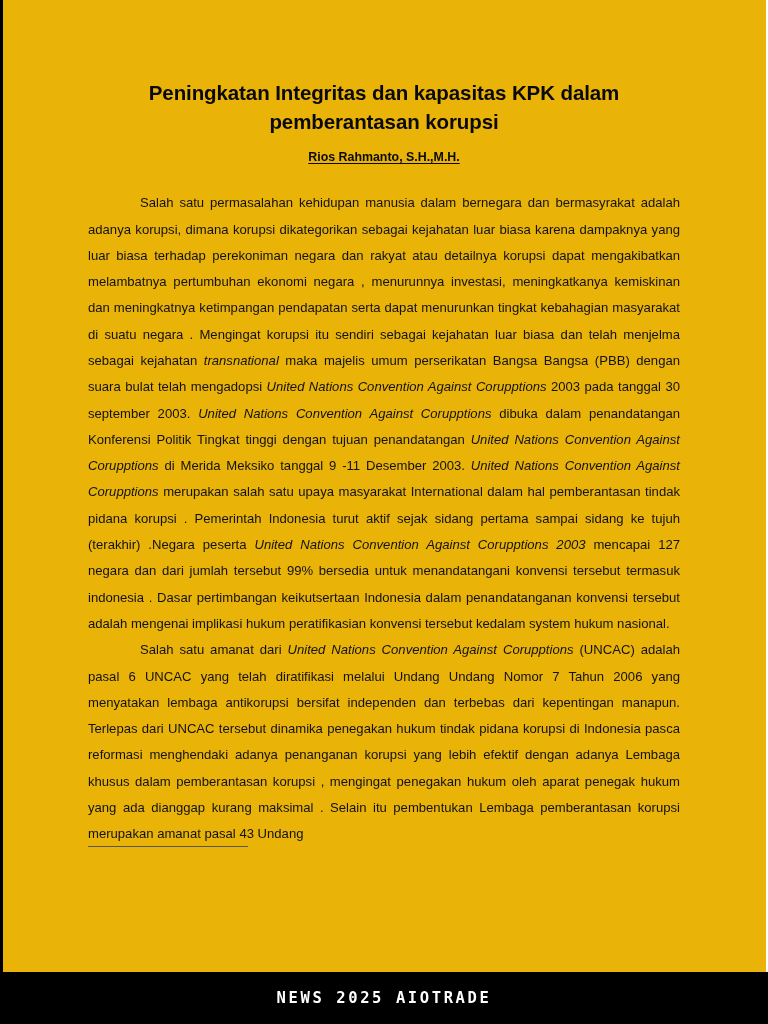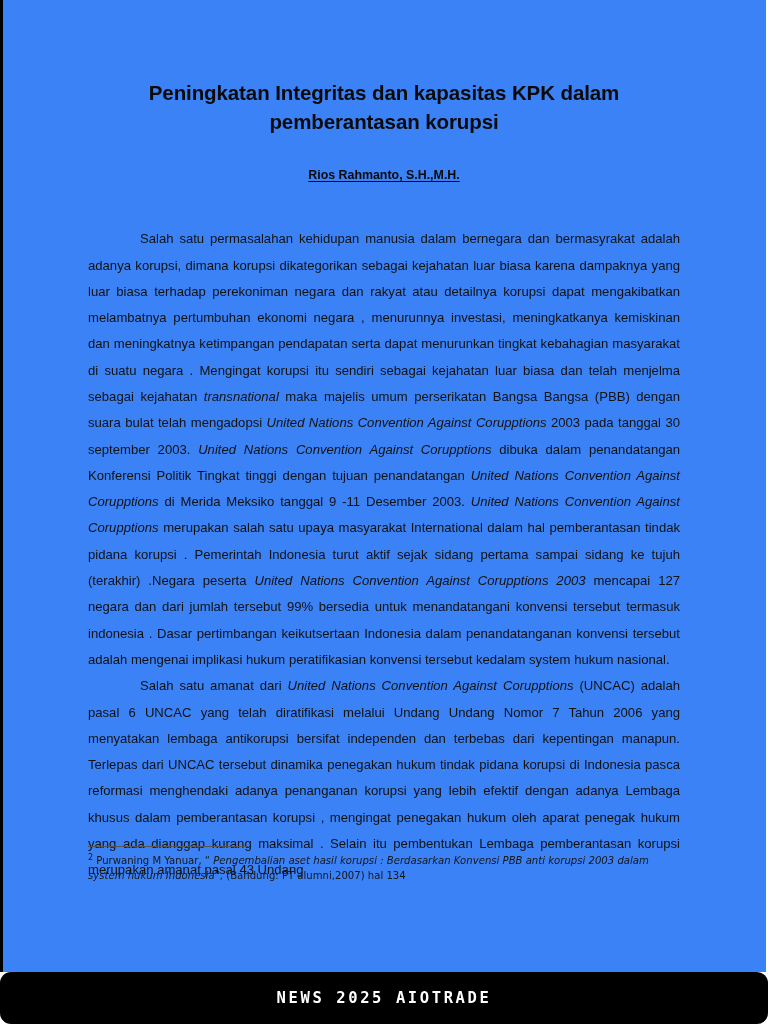--- a/index.html
+++ b/index.html
@@ -35,21 +35,21 @@
     right: 0; top: 0;
     width: 2px; height: 972px;
     background: #ffffff;
   }
 
   .sheet {
     position: absolute;
     left: 0; top: 0;
     width: 768px;
     height: 972px;
-    background: #3b82f6;
+    background: #eab308;
   }
 
   .content {
     position: absolute;
     left: 88px;
     top: 0;
     width: 592px;
   }
 
   
@@ -58,21 +58,21 @@
     padding-top: 78px;
     font-size: 20.5px;
     font-weight: bold;
     line-height: 1.42;
     text-align: center;
     letter-spacing: -0.1px;
     color: #0a0a0a;
   }
 
   .doc-author {
-    margin: 18px;
+    margin: 0;
     padding-top: 14px;
     font-size: 12.4px;
     font-weight: bold;
     text-align: center;
     text-decoration: underline;
     text-underline-offset: 2px;
     color: #0a0a0a;
   }
 
   
@@ -133,21 +133,20 @@
   .footer-bar {
     position: absolute;
     left: 0;
     bottom: 0;
     width: 768px;
     height: 52px;
     background: #000000;
     display: flex;
     align-items: center;
     justify-content: center;
-    border-radius: 11px;
   }
   .footer-text {
     font-family: "DejaVu Sans Mono", monospace;
     font-size: 15.5px;
     font-weight: bold;
     letter-spacing: 2.6px;
     color: #ffffff;
   }
 </style>
 </head>
@@ -168,21 +167,20 @@
 
       <div class="body-block">
         <p class="para"><span>Salah satu permasalahan  kehidupan manusia dalam bernegara dan bermasyrakat adalah adanya korupsi, dimana korupsi dikategorikan sebagai kejahatan luar biasa karena dampaknya yang luar biasa terhadap perekoniman negara dan rakyat atau detailnya korupsi dapat mengakibatkan melambatnya pertumbuhan ekonomi negara ,  menurunnya investasi, meningkatkanya kemiskinan dan meningkatnya ketimpangan pendapatan serta dapat menurunkan tingkat kebahagian masyarakat di suatu negara .  Mengingat korupsi itu sendiri sebagai kejahatan luar biasa dan telah menjelma sebagai kejahatan </span><i>transnational</i><span> maka majelis umum perserikatan Bangsa Bangsa (PBB) dengan suara bulat telah mengadopsi </span><i>United Nations Convention Against Corupptions</i><span> 2003 pada tanggal 30 september 2003. </span><i>United Nations Convention Against Corupptions</i><span> dibuka dalam penandatangan Konferensi Politik Tingkat tinggi dengan tujuan penandatangan </span><i>United Nations Convention Against Corupptions</i><span> di Merida Meksiko tanggal 9 -11 Desember 2003. </span><i>United Nations Convention Against Corupptions</i><span> merupakan salah satu upaya masyarakat International dalam hal pemberantasan tindak pidana korupsi . Pemerintah Indonesia turut aktif sejak sidang pertama sampai sidang ke tujuh (terakhir) .Negara peserta </span><i>United Nations Convention Against Corupptions 2003</i><span> mencapai 127 negara dan dari jumlah tersebut  99%  bersedia untuk menandatangani konvensi tersebut termasuk indonesia . Dasar pertimbangan keikutsertaan Indonesia dalam penandatanganan konvensi tersebut adalah mengenai implikasi hukum peratifikasian konvensi tersebut kedalam system hukum nasional.</span></p>
         <p class="para"><span>Salah satu amanat dari </span><i>United Nations Convention Against Corupptions</i><span> (UNCAC) adalah pasal 6 UNCAC yang telah diratifikasi melalui Undang Undang Nomor 7 Tahun 2006 yang menyatakan lembaga antikorupsi bersifat independen dan terbebas dari kepentingan manapun. Terlepas dari UNCAC tersebut dinamika penegakan hukum tindak pidana korupsi di Indonesia pasca reformasi menghendaki adanya penanganan korupsi yang lebih efektif dengan adanya Lembaga khusus dalam pemberantasan korupsi , mengingat penegakan hukum oleh aparat penegak hukum yang ada dianggap kurang maksimal . Selain itu pembentukan Lembaga pemberantasan korupsi merupakan amanat   pasal 43 Undang</span></p>
       </div>
 
     </div>
 
     <div class="footnotes">
       <div class="fn-rule"></div>
-      <p class="fn"><sup>2</sup><span> Purwaning M Yanuar, “ </span><i>Pengembalian aset hasil korupsi : Berdasarkan Konvensi PBB anti korupsi 2003 dalam system hukum Indonesia</i><span>”, (Bandung: PT alumni,2007) hal 134</span></p>
     </div>
 
   </div>
 
   <div class="footer-bar">
     <span class="footer-text">NEWS 2025 AIOTRADE</span>
   </div>
 
 </div>
 

